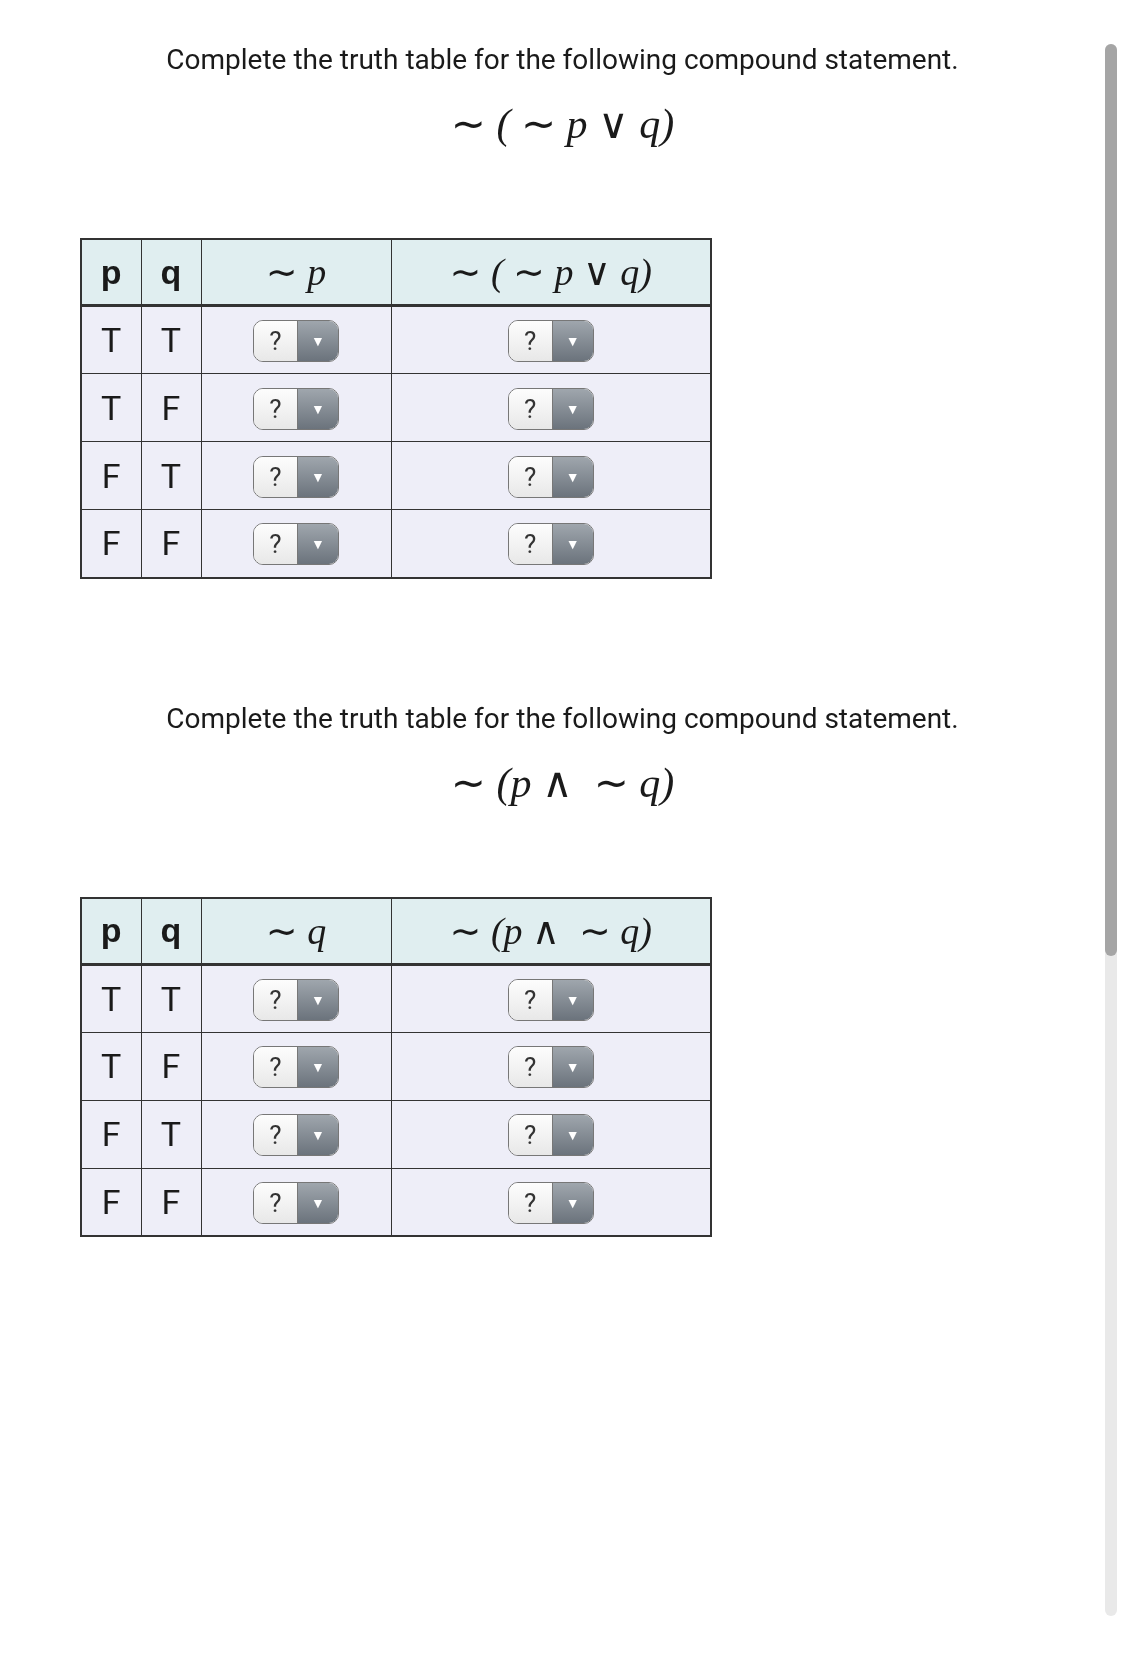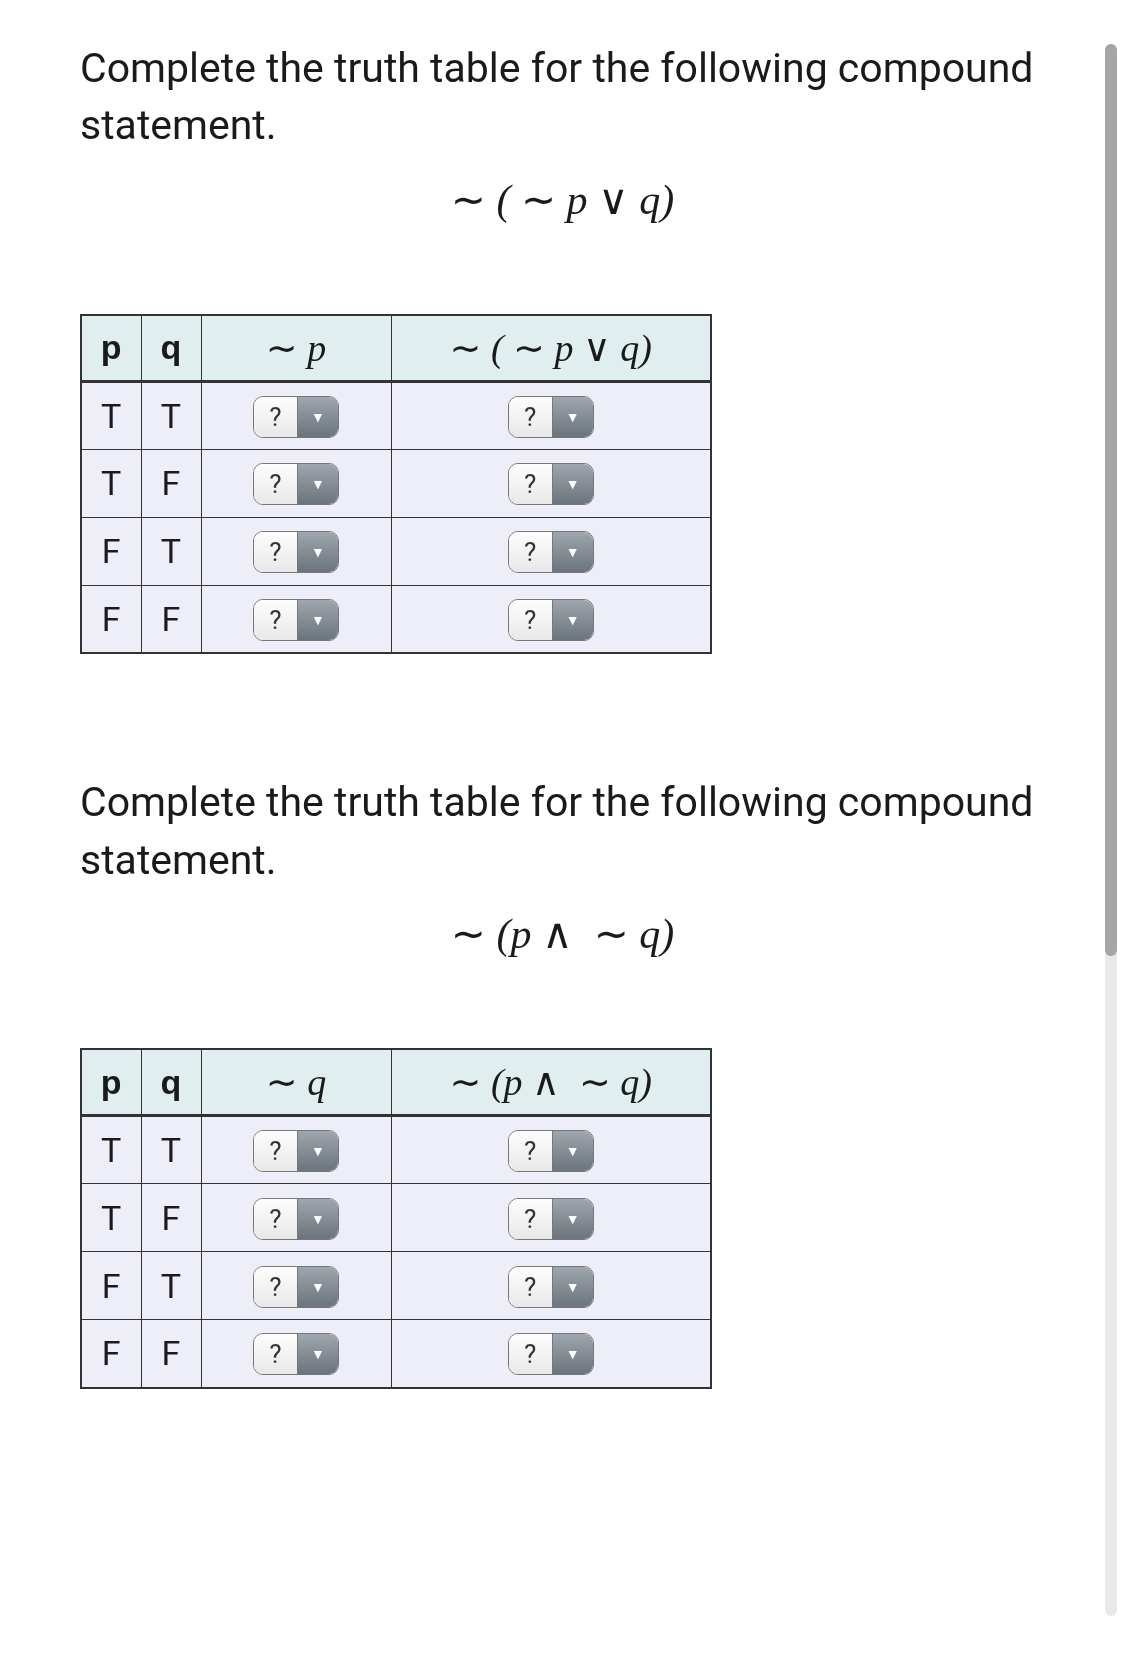--- a/index.html
+++ b/index.html
@@ -9,23 +9,24 @@
     }
     body {
       font-family: -apple-system, BlinkMacSystemFont, "Segoe UI", Roboto, sans-serif;
       font-size: 32px;
       background: #ffffff;
       padding: 40px 80px;
       color: #1a1a1a;
       position: relative;
     }
     .prompt-text {
-      font-size: 41px;
+      font-size: 28px;
       line-height: 1.4;
       margin-bottom: 20px;
+      text-align: center;
     }
     .formula-container {
       text-align: center;
       font-family: "Times New Roman", serif;
       font-size: 42px;
       font-style: italic;
       margin-bottom: 90px;
     }
     .formula-container span {
       font-style: normal;

